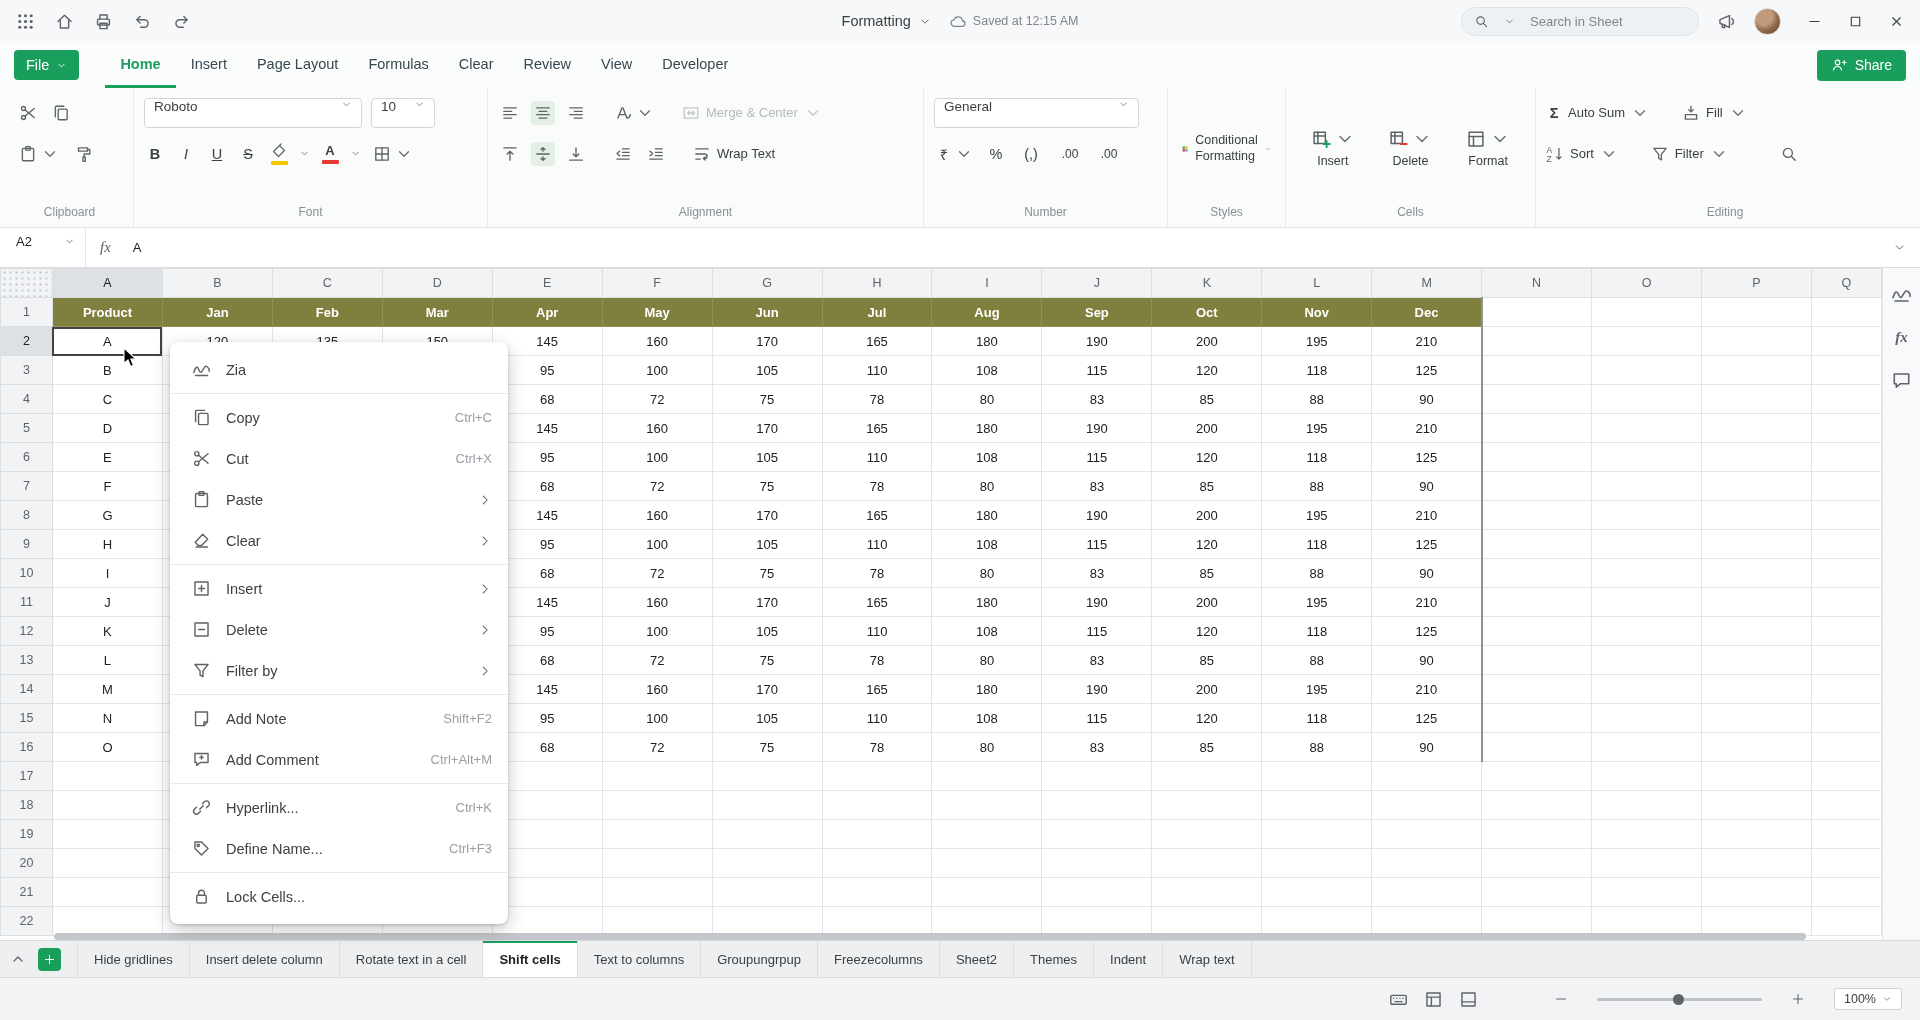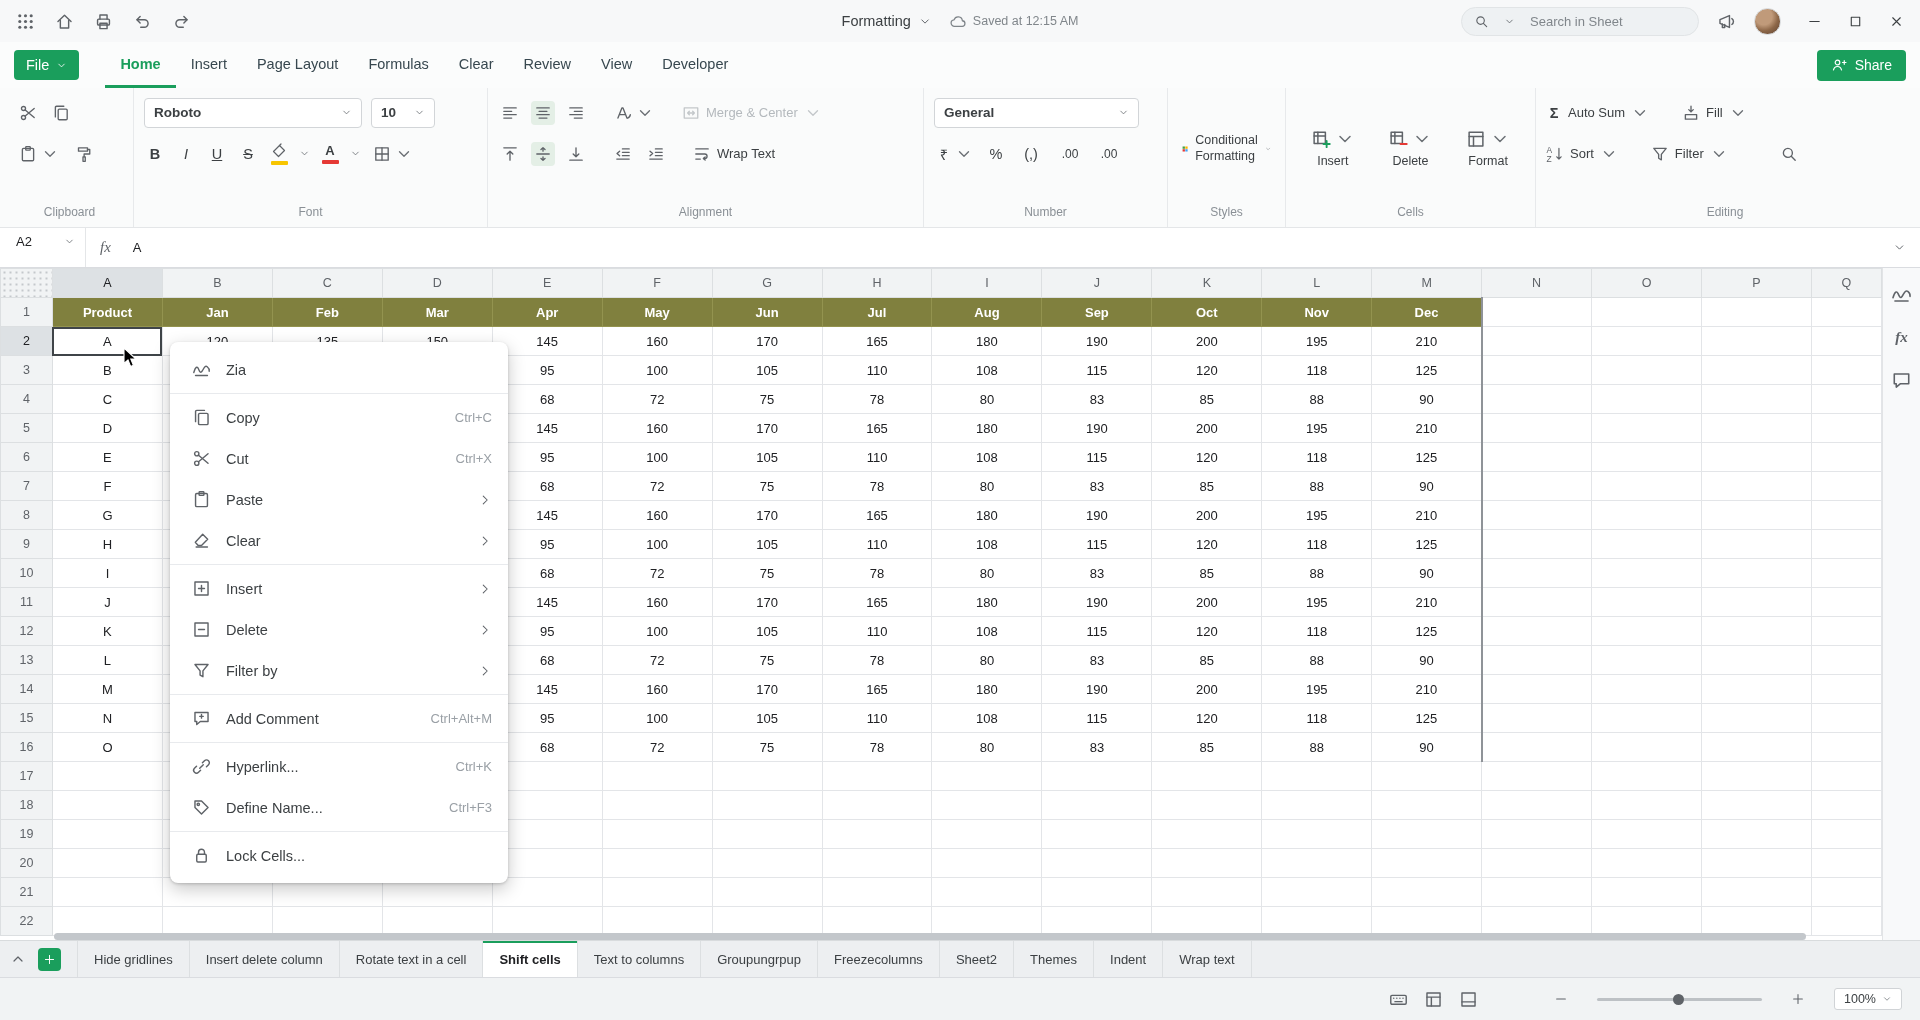--- a/index.html
+++ b/index.html
@@ -45,21 +45,21 @@
   
   .ribbon { height:140px; background:#fafbfb; border-bottom:1px solid #e4e6e8; display:flex; padding:0 6px; }
   .rgroup { display:flex; flex-direction:column; border-right:1px solid #e7e9eb; padding:8px 10px 4px; }
   .grows { flex:1; display:flex; flex-direction:column; justify-content:flex-start; gap:8px; }
   .grow { display:flex; align-items:center; gap:9px; height:33px; }
   .glabel { text-align:center; font-size:12px; color:#8a9096; padding:4px 0 4px; }
   .rbtn { display:inline-flex; align-items:center; gap:4px; border-radius:4px; padding:3px; color:#444; }
   .rbtn .ic { width:18px; height:18px; }
   .rbtn.active { background:#e4efe6; }
   .caret-ic { width:11px; height:11px; color:#6b7075; }
-  .combo { height:30px; background:#fff; border:1px solid #d2d5d8; border-radius:4px; display:flex; align-items:center; justify-content:space-between; padding:0 9px; font-size:13.5px; color:#3c4043;font-weight:bold; }
+  .combo { height:30px; background:#fff; border:1px solid #d2d5d8; border-radius:4px; display:flex; align-items:flex-start; justify-content:space-between; padding:0 9px; font-size:13.5px; color:#3c4043; }
   .tg { font-size:14.5px; font-weight:700; width:22px; text-align:center; color:#3c4043; }
   .colbtn { display:flex; flex-direction:column; align-items:center; width:22px; gap:2px; }
   .colbtn .ic { width:16px; height:16px; }
   .colbar { width:17px; height:4px; border-radius:1px; }
   .bigbtn { display:flex; flex-direction:column; align-items:center; gap:5px; padding:4px 8px; border-radius:4px; color:#3c4043; font-size:12.5px; }
   .bigbtn .ic { width:20px; height:20px; }
   .bigbtn .toprow { display:flex; align-items:center; gap:4px; }
   .lblbtn { display:inline-flex; align-items:center; gap:6px; font-size:13px; color:#3c4043; }
   .lblbtn .ic { width:18px; height:18px; }
   .disabled { color:#b4b9bd !important; }
@@ -1358,20 +1358,30 @@
       <span class="cm-sub">
         <svg viewBox="0 0 16 16" fill="none" stroke="currentColor" stroke-width="1.2" stroke-linecap="round" stroke-linejoin="round">
           <path d="m6 3.5 4.5 4.5L6 12.5"></path>
         </svg>
       </span>
     </div>
     <div class="cm-div"></div>
     <div class="cm-item">
       <span class="cm-ic">
         <svg viewBox="0 0 16 16" fill="none" stroke="currentColor" stroke-width="1.2" stroke-linecap="round" stroke-linejoin="round">
+          <path d="M3 2.5h10V11l-3 3H3z"></path>
+          <path d="M10 14v-3h3"></path>
+        </svg>
+      </span>
+      <span class="cm-label">Add Note</span>
+      <span class="cm-sc">Shift+F2</span>
+    </div>
+    <div class="cm-item">
+      <span class="cm-ic">
+        <svg viewBox="0 0 16 16" fill="none" stroke="currentColor" stroke-width="1.2" stroke-linecap="round" stroke-linejoin="round">
           <path d="M2.5 3h11v7.5H7L4 13v-2.5H2.5z"></path>
           <path d="M8 4.7v3M6.5 6.2h3"></path>
         </svg>
       </span>
       <span class="cm-label">Add Comment</span>
       <span class="cm-sc">Ctrl+Alt+M</span>
     </div>
     <div class="cm-div"></div>
     <div class="cm-item">
       <span class="cm-ic">

